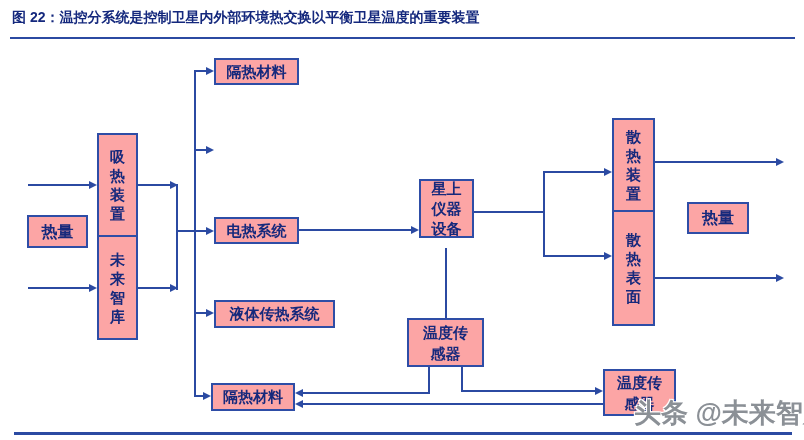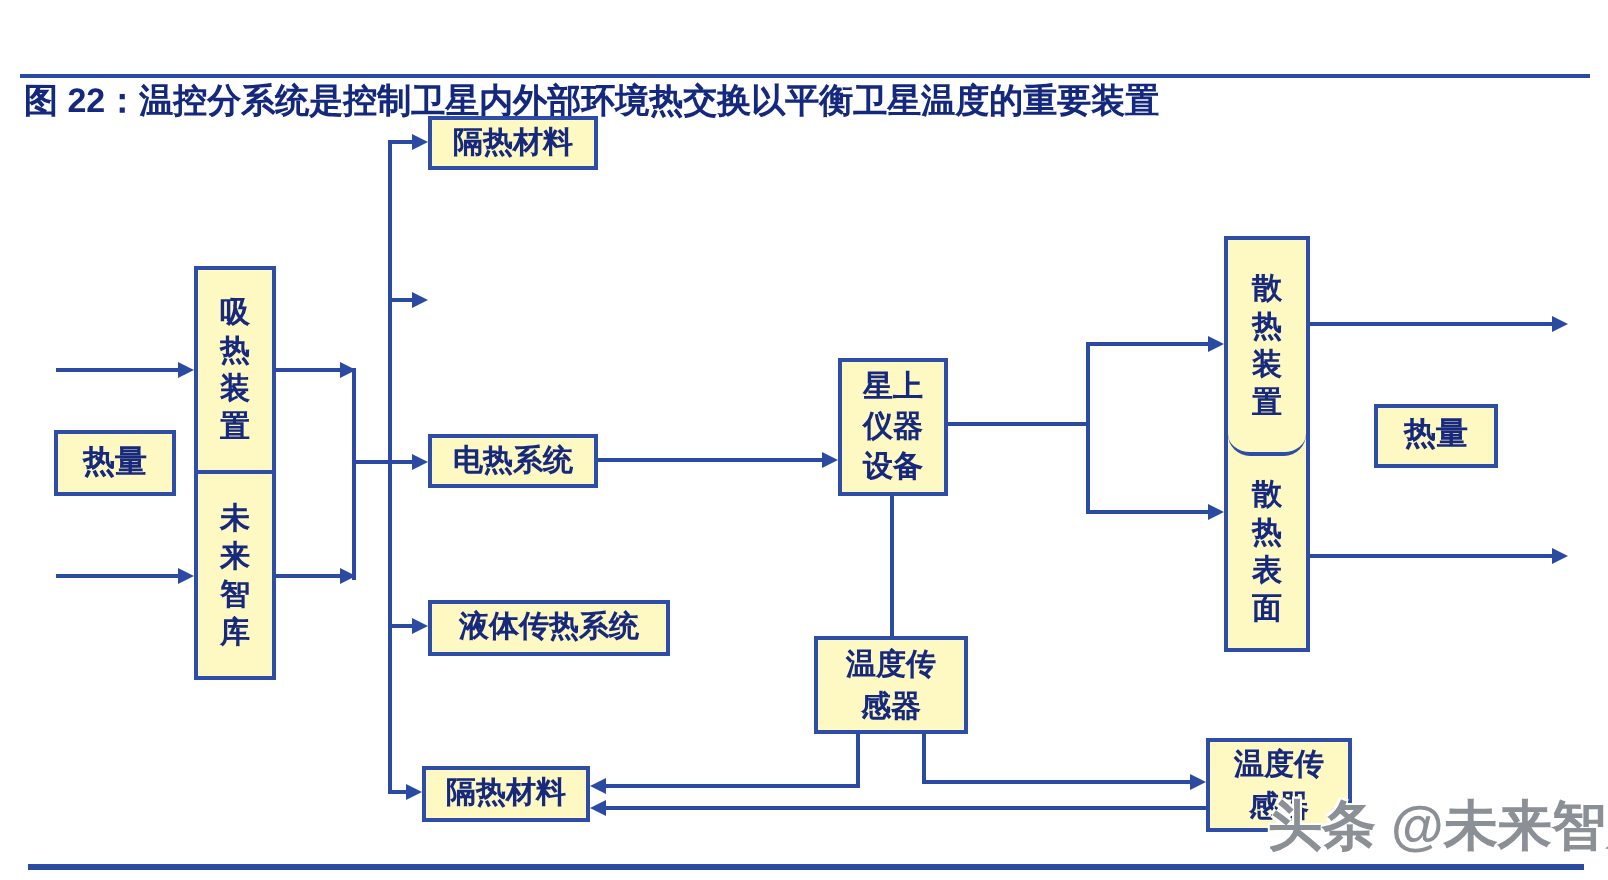--- a/index.html
+++ b/index.html
@@ -9,26 +9,26 @@
     --title:#14287d;
     --wm:#8b9096;
   }
   *{margin:0;padding:0;box-sizing:border-box;}
   html,body{background:#ffffff;}
   .canvas{
     position:relative;width:804px;height:440px;background:#ffffff;overflow:hidden;
     font-family:"Liberation Sans","DejaVu Sans",sans-serif;
   }
   .title{
-    position:absolute;left:12px;top:9px;font-size:17px;font-weight:bold;
-    color:var(--title);white-space:nowrap;margin-top:30px;
+    position:absolute;left:12px;top:9px;font-size:14px;font-weight:bold;
+    color:var(--title);white-space:nowrap;
   }
   .rule{position:absolute;background:var(--accent);}
   .node{
-    position:absolute;border:2px solid var(--border);background:#fef9c3;color:var(--ink);
+    position:absolute;border:2px solid var(--border);background:#fca5a5;color:var(--ink);
     font-weight:bold;font-size:15px;display:flex;align-items:center;justify-content:center;
     text-align:center;line-height:20px;
   }
   .node .txt{display:block;word-break:break-all;}
   .vt{width:17px;line-height:19px;}
   .w34{width:34px;}
   .w50{width:50px;line-height:21px;}
   .split{flex-direction:column;padding:0;}
   .cell{width:100%;display:flex;align-items:center;justify-content:center;}
   .cell-top{border-bottom:2px solid var(--border);}
@@ -100,33 +100,33 @@
   <div class="node" style="left:214px;top:300px;width:121px;height:28px;">
     <span class="txt">液体传热系统</span>
   </div>
   <div class="node" style="left:211px;top:383px;width:84px;height:28px;">
     <span class="txt">隔热材料</span>
   </div>
 
   <div class="hl" style="left:299px;top:229px;width:112px;"></div>
   <div class="ar" style="left:411px;top:226px;"></div>
 
-  <div class="node" style="left:419px;top:179px;width:55px;height:69px;">
+  <div class="node" style="left:419px;top:179px;width:55px;height:59px;">
     <span class="txt w34">星上仪器设备</span>
   </div>
 
   <div class="hl" style="left:474px;top:211px;width:70px;"></div>
   <div class="vl" style="left:543px;top:171px;height:86px;"></div>
   <div class="hl" style="left:543px;top:171px;width:61px;"></div>
   <div class="ar" style="left:604px;top:168px;"></div>
   <div class="hl" style="left:543px;top:255px;width:61px;"></div>
   <div class="ar" style="left:604px;top:252px;"></div>
 
   <div class="node split" style="left:612px;top:118px;width:43px;height:208px;">
-    <div class="cell cell-top" style="height:108px;border-radius:11px;">
+    <div class="cell cell-top" style="height:92px;">
       <span class="txt vt">散热装置</span>
     </div>
     <div class="cell" style="flex:1;">
       <span class="txt vt">散热表面</span>
     </div>
   </div>
 
   <div class="hl" style="left:655px;top:161px;width:121px;"></div>
   <div class="ar" style="left:776px;top:158px;"></div>
   <div class="hl" style="left:655px;top:277px;width:121px;"></div>

